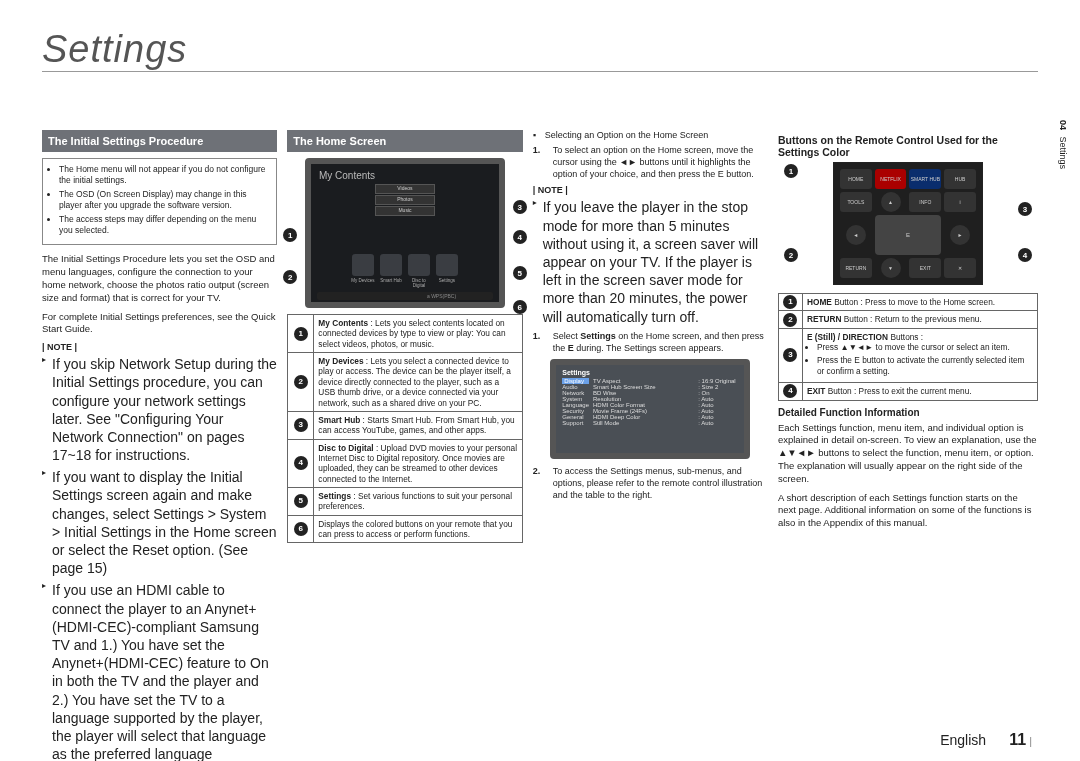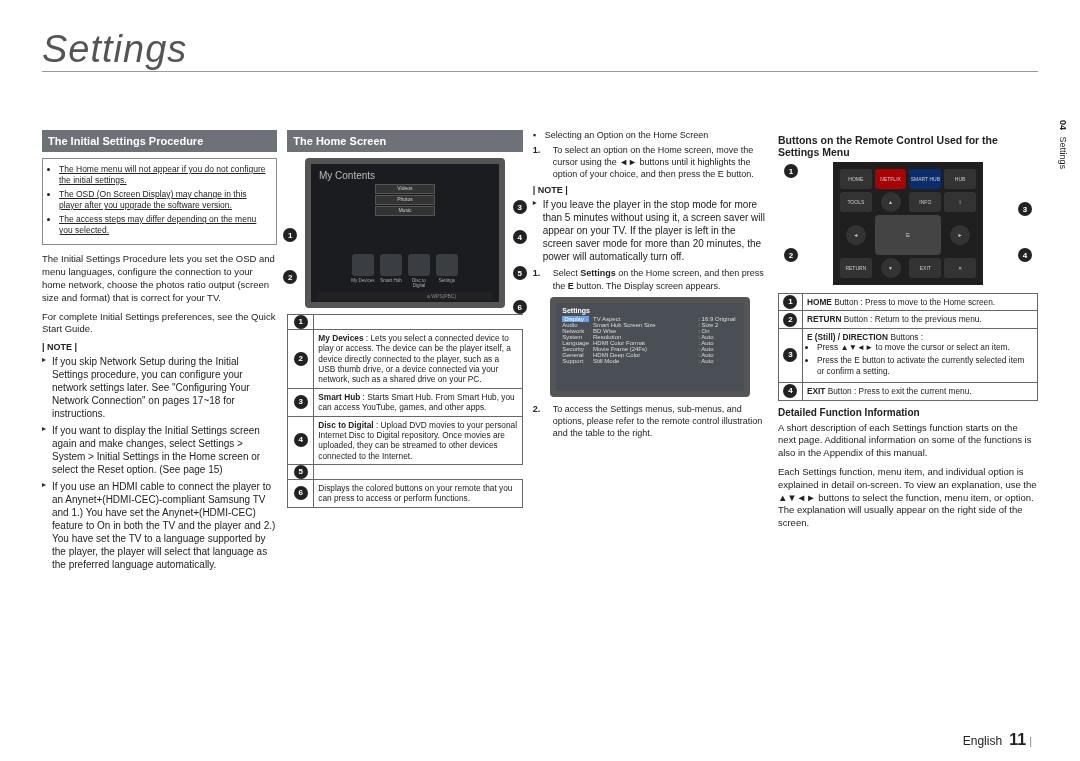--- a/index.html
+++ b/index.html
@@ -3,25 +3,25 @@
 <meta charset="utf-8">
 <style>
   * { box-sizing: border-box; margin: 0; padding: 0; }
   body { font-family: Arial, Helvetica, sans-serif; font-size: 10px; color: #222; background: #fff; width: 1080px; height: 761px; position: relative; }
   .page { padding: 28px 42px 20px 42px; position: relative; height: 100%; }
   .page-title { font-style: italic; font-size: 38px; font-weight: 300; border-bottom: 1px solid #999; margin-bottom: 10px; letter-spacing: 1px; color: #555; }
   .columns { display: flex; gap: 10px; }
   .col { flex: 1; margin-top: 48px; }
   .section-header { background: #6e7177; color: #fff; font-weight: bold; padding: 5px 6px; font-size: 11px; margin-bottom: 6px; }
   .note-box { border: 1px solid #888; padding: 5px 6px; margin-bottom: 8px; font-size: 8.5px; line-height: 1.3; }
-  .note-box ul, .note-list ul { list-style: disc; padding-left: 10px; text-decoration: underline; }
+  .note-box ul, .note-list ul { list-style: disc; padding-left: 10px; }
   .note-box li, .note-list li { margin-bottom: 3px; }
   p { font-size: 9.5px; line-height: 1.35; margin-bottom: 6px; }
   .note-label { font-weight: bold; font-size: 9px; margin: 4px 0 3px 0; }
-  .note-list { font-size: 10px; line-height: 1.3; }
+  .note-list { font-size: 14px; line-height: 1.3; }
   .note-list > div { position:relative; padding-left:10px; margin-bottom:4px; }
   .note-list > div::before { content:"▸"; position:absolute; left:0; top:0; font-size:8px; }
 
   
   .tv { border: 6px solid #555; border-radius: 4px; background: #1a1c1f; width: 200px; height: 150px; margin: 0 auto 6px auto; position: relative; font-size:6px; color:#ccc; }
   .tv .myc { position:absolute; top:6px; left:8px; color:#bbb; font-size:10px; }
   .tv .row-icons { position:absolute; bottom:26px; left:0; right:0; display:flex; justify-content:center; gap:6px; }
   .tv .row-icons .ci { width:22px; height:22px; background:#3a3d42; border-radius:3px; }
   .tv .labels { position:absolute; bottom:14px; left:0; right:0; display:flex; justify-content:center; gap:4px; font-size:4.5px; color:#aaa; }
   .tv .labels span{ width:24px; text-align:center;}
@@ -52,21 +52,21 @@
   .btn.navy { background:#0a2d6d; }
   .btn.round { border-radius:50%; width:20px; height:20px; margin:auto; }
   .btn.enter{ grid-column:2/4; height:40px; background:#444; display:flex; align-items:center; justify-content:center; font-size:6px; border-radius:4px;}
   .legend { display:flex; border:1px solid #666; border-bottom:none; font-size:8.3px; line-height:1.25;}
   .legend .ln { width:24px; display:flex; align-items:center; justify-content:center; border-right:1px solid #666;}
   .legend .lc { flex:1; padding:3px 4px;}
   .legend-wrap { display:flex; flex-direction:column; border-bottom:1px solid #666; margin-bottom:6px;}
   h4.sub { font-weight:bold; font-size:10.5px; margin:4px 0 4px 0;}
   h4.sub2 { font-weight:bold; font-size:10px; margin:4px 0 4px 0;}
   .footer { position:absolute; bottom:12px; right:48px; font-size:11px; }
-  .footer .en { font-size:12px; margin-right:4px;}
+  .footer .en { font-size:14px; margin-right:20px;}
   .footer .pg { font-size:16px; font-weight:bold;}
   .mini-list{font-size:8.3px; padding-left:10px;}
   .mini-list li{list-style:disc; margin-bottom:3px;}
   .bullet-solo{font-size:9px; display:flex; gap:6px;}
   .bullet-solo .blt{ width:6px;}
 </style>
 </head>
 <body>
 
 <div class="page">
@@ -128,20 +128,21 @@
         <span class="circ" style="position:absolute;right:-4px;top:72px;">4</span>
         <span class="circ" style="position:absolute;right:-4px;top:108px;">5</span>
         <span class="circ" style="position:absolute;right:-4px;top:142px;">6</span>
       </div>
 
       <div class="tbl">
         <div class="tr">
             <div class="td-n">
               <span class="circ">1</span>
             </div>
+            <div class="td-c"><b>My Contents</b> : Lets you select contents located on connected devices by type to view or play: You can select videos, photos, or music.</div>
           </div>
         <div class="tr">
             <div class="td-n">
               <span class="circ">2</span>
             </div>
             <div class="td-c"><b>My Devices</b> : Lets you select a connected device to play or access. The device can be the player itself, a device directly connected to the player, such as a USB thumb drive, or a device connected via your network, such as a shared drive on your PC.</div>
           </div>
         <div class="tr">
             <div class="td-n">
               <span class="circ">3</span>
@@ -151,20 +152,21 @@
         <div class="tr">
             <div class="td-n">
               <span class="circ">4</span>
             </div>
             <div class="td-c"><b>Disc to Digital</b> : Upload DVD movies to your personal Internet Disc to Digital repository. Once movies are uploaded, they can be streamed to other devices connected to the Internet.</div>
           </div>
         <div class="tr">
             <div class="td-n">
               <span class="circ">5</span>
             </div>
+            <div class="td-c"><b>Settings</b> : Set various functions to suit your personal preferences.</div>
           </div>
         <div class="tr">
             <div class="td-n">
               <span class="circ">6</span>
             </div>
             <div class="td-c">Displays the colored buttons on your remote that you can press to access or perform functions.</div>
           </div>
       </div>
     </div>
 
@@ -180,21 +182,21 @@
           </div>
       </div>
       <div class="note-label">| NOTE |</div>
       <div class="note-list">
           <div>If you leave the player in the stop mode for more than 5 minutes without using it, a screen saver will appear on your TV. If the player is left in the screen saver mode for more than 20 minutes, the power will automatically turn off.</div>
         </div>
 
       <div class="ol">
         <div class="oi">
             <span class="nn">1.</span>
-            <span class="tt"><span>Select </span><b>Settings</b><span> on the Home screen, and then press the </span><b>E</b><span> button. The Display screen appears.</span></span>
+            <span class="tt"><span>Select </span><b>Settings</b><span> on the Home screen, and then press the </span><b>E</b><span> during. The Settings screen appears.</span></span>
           </div>
       </div>
 
       <div class="settings-shot">
         <div class="hdr">Settings</div>
         <div style="display:flex; gap:4px;">
           <div style="display:flex; flex-direction:column;">
             <div style="background:#6aa0e8;color:#fff;padding:0 2px;">Display</div>
             <div>Audio</div>
             <div>Network</div>
@@ -243,21 +245,21 @@
 
       <div class="ol">
         <div class="oi">
             <span class="nn">2.</span>
             <span class="tt">To access the Settings menus, sub-menus, and options, please refer to the remote control illustration and the table to the right.</span>
           </div>
       </div>
     </div>
 
     <div class="col" style="flex:1.05">
-      <h4 class="sub">Buttons on the Remote Control Used for the Settings Menu</h4>
+      <h4 class="sub">Buttons on the Remote Control Used for the Settings Color</h4>
       <div style="position:relative;">
         <div class="remote">
           <div class="btn">HOME</div>
           <div class="btn red">NETFLIX</div>
           <div class="btn navy">SMART HUB</div>
           <div class="btn">HUB</div>
           <div class="btn">TOOLS</div>
           <div class="btn round">▲</div>
           <div class="btn">INFO</div>
           <div class="btn">i</div>
@@ -302,22 +304,22 @@
           </div>
         <div class="legend">
             <div class="ln">
               <span class="circ">4</span>
             </div>
             <div class="lc"><b>EXIT</b> Button : Press to exit the current menu.</div>
           </div>
       </div>
 
       <h4 class="sub2">Detailed Function Information</h4>
+      <p>Each Settings function, menu item, and individual option is explained in detail on-screen. To view an explanation, use the ▲▼◄► buttons to select the function, menu item, or option. The explanation will usually appear on the right side of the screen.</p>
       <p>A short description of each Settings function starts on the next page. Additional information on some of the functions is also in the Appendix of this manual.</p>
-      <p>Each Settings function, menu item, and individual option is explained in detail on-screen. To view an explanation, use the ▲▼◄► buttons to select the function, menu item, or option. The explanation will usually appear on the right side of the screen.</p>
     </div>
 
   </div>
 
   <div class="footer">
     <span class="en">English</span>
     <span class="pg">11</span>
     <span style="color:#888;">|</span>
   </div>
 </div>

